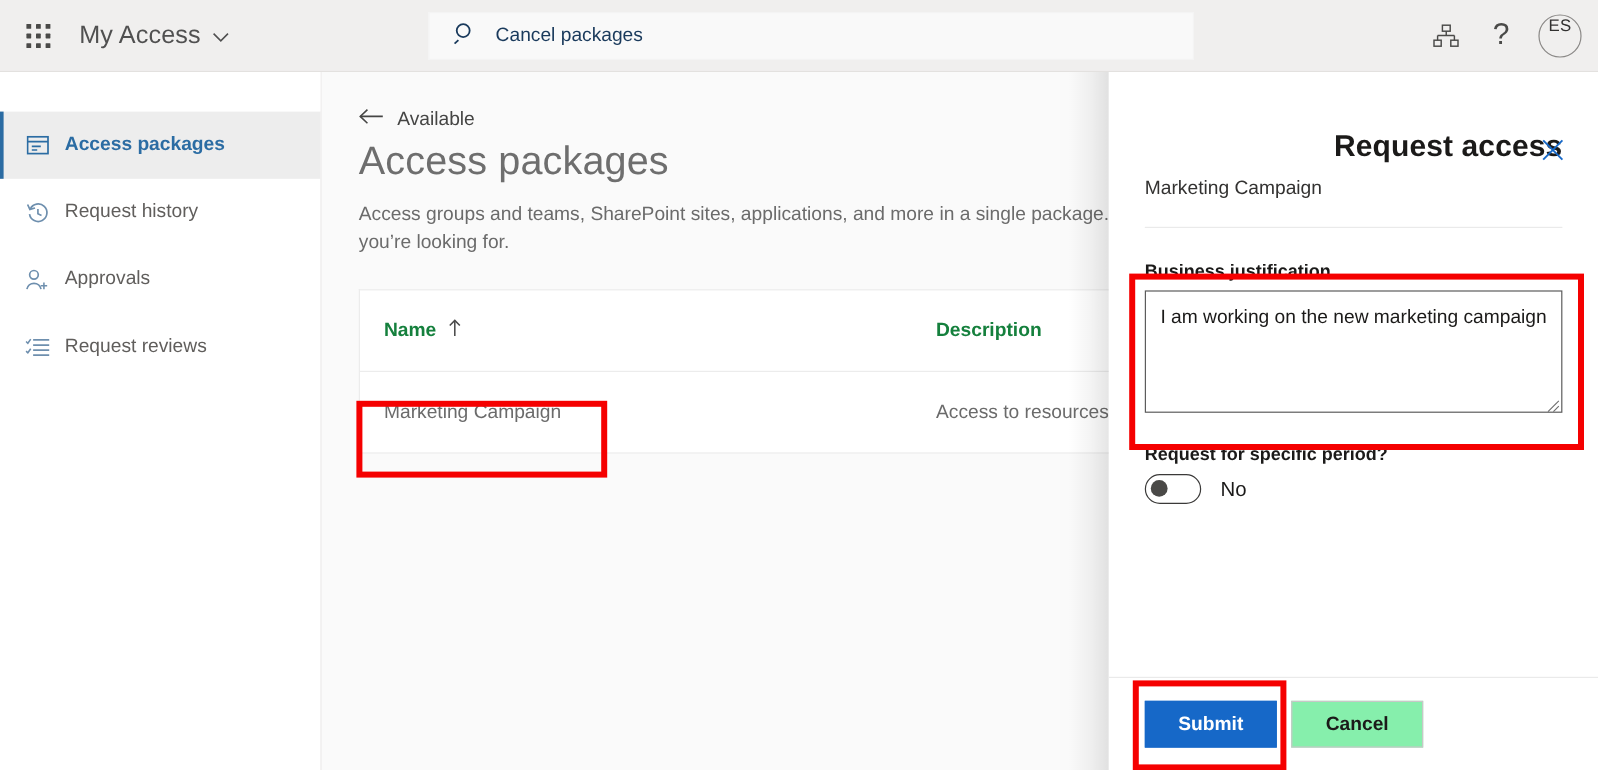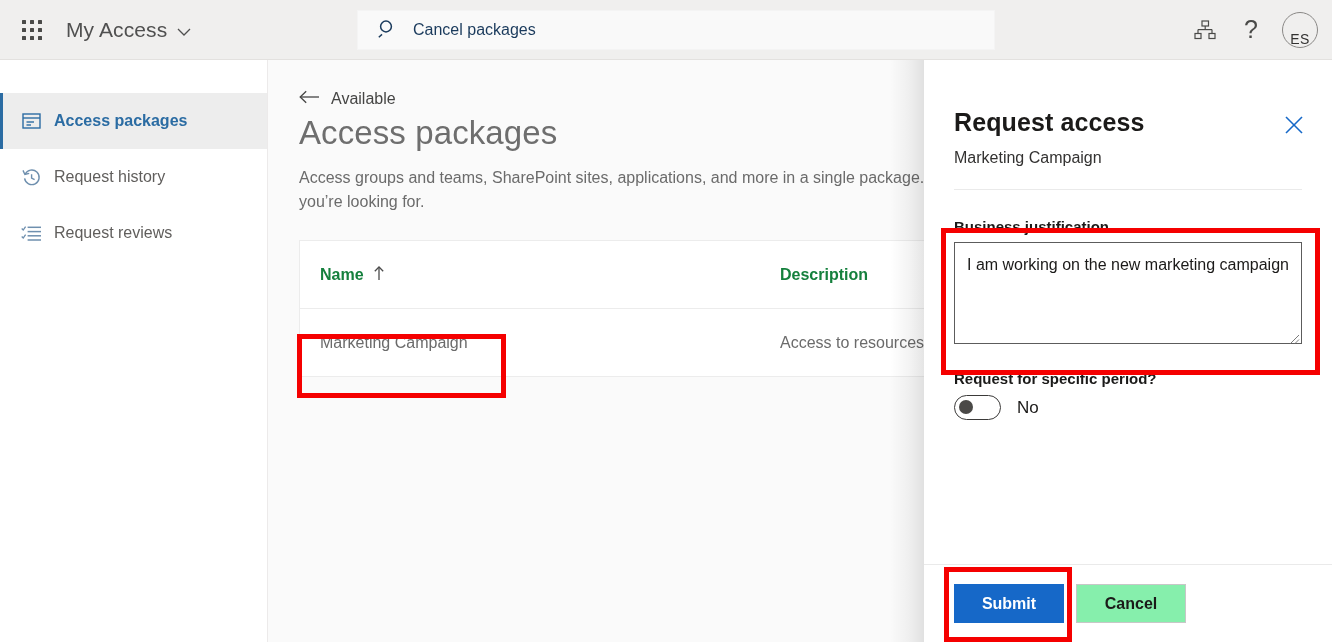--- a/index.html
+++ b/index.html
@@ -47,21 +47,21 @@
   .header-right {
     position: absolute; right: 0; top: 0; height: 59px;
     display: flex; align-items: center; gap: 0px; padding-right: 14px;
   }
   .hicon {
     width: 46px; height: 59px; display: flex; align-items: center; justify-content: center;
     cursor: pointer; color: #4a4a48;
   }
   .avatar {
     width: 36px; height: 36px; border-radius: 50%; border: 1px solid #8a8886;
-    display: flex; align-items: flex-end; justify-content: center;
+    display: flex; align-items: flex-start; justify-content: center;
     font-size: 14px; color: #323130; margin-left: 8px; cursor: pointer;
     background: #f0efee; letter-spacing: .3px;
   }
 
   
   .sidebar {
     position: absolute; left: 0; top: 60px; width: 268px; height: 582px;
     background: #ffffff; border-right: 1px solid #eceaea;
   }
   .side-top-gap { height: 33px; background: #ffffff; }
@@ -124,21 +124,21 @@
     background: linear-gradient(to right, rgba(0,0,0,0) 0%, rgba(0,0,0,0.045) 55%, rgba(0,0,0,0.10) 100%);
     z-index: 20; pointer-events: none;
   }
 
   
   .panel {
     position: absolute; right: 0; top: 60px; width: 408px; height: 582px;
     background: #ffffff; z-index: 30; display: flex; flex-direction: column;
   }
   .panel-head { padding: 48px 30px 0 30px; position: relative; }
-  .panel-title { font-size: 25px; font-weight: 600; color: #1b1a19; letter-spacing: .1px; }
+  .panel-title { font-size: 25px; font-weight: 600; color: #1b1a19; letter-spacing: .1px; text-align: right; }
   .panel-sub { font-size: 16px; color: #333231; margin-top: 12px; }
   .panel-close {
     position: absolute; right: 25px; top: 52px; width: 26px; height: 26px;
     display: flex; align-items: center; justify-content: center;
     cursor: pointer; color: #1668c8;
   }
   .panel-head-divider { margin-top: 22px; height: 1px; background: #eaeaea; }
   .panel-body { padding: 28px 30px 0 30px; flex: 1; }
   .field-label { font-size: 15px; font-weight: 600; color: #1b1a19; margin-bottom: 7px; }
   .ta {
@@ -254,20 +254,31 @@
       <span class="sicon">
         <svg width="19" height="19" viewBox="0 0 19 19">
           <path d="M3.2 6.2 A7.3 7.3 0 1 1 2.6 10.4" stroke="currentColor" stroke-width="1.4" fill="none"></path>
           <polyline points="1,2.4 2.9,6.5 7.2,5.3" stroke="currentColor" stroke-width="1.4" fill="none"></polyline>
           <polyline points="9.6,6.2 9.6,10.1 12.6,11.6" stroke="currentColor" stroke-width="1.4" fill="none"></polyline>
         </svg>
       </span>
       <span>Request history</span>
     </div>
 
+    <div class="side-item">
+      <span class="sicon">
+        <svg width="20" height="19" viewBox="0 0 20 19">
+          <circle cx="7.3" cy="5" r="3.6" stroke="currentColor" stroke-width="1.4" fill="none"></circle>
+          <path d="M1.4 17 A6 6 0 0 1 13.2 17" stroke="currentColor" stroke-width="1.4" fill="none"></path>
+          <line x1="15.6" y1="11.5" x2="15.6" y2="17" stroke="currentColor" stroke-width="1.3"></line>
+          <line x1="12.9" y1="14.2" x2="18.3" y2="14.2" stroke="currentColor" stroke-width="1.3"></line>
+        </svg>
+      </span>
+      <span>Approvals</span>
+    </div>
 
     <div class="side-item">
       <span class="sicon">
         <svg width="21" height="17" viewBox="0 0 21 17">
           <polyline points="0.7,3.6 2.2,5 4.6,1.6" stroke="currentColor" stroke-width="1.3" fill="none"></polyline>
           <polyline points="0.7,11.6 2.2,13 4.6,9.6" stroke="currentColor" stroke-width="1.3" fill="none"></polyline>
           <line x1="6.6" y1="2.3" x2="20" y2="2.3" stroke="currentColor" stroke-width="1.5"></line>
           <line x1="6.6" y1="6.6" x2="20" y2="6.6" stroke="currentColor" stroke-width="1.5"></line>
           <line x1="6.6" y1="10.8" x2="20" y2="10.8" stroke="currentColor" stroke-width="1.5"></line>
           <line x1="6.6" y1="15" x2="20" y2="15" stroke="currentColor" stroke-width="1.5"></line>

